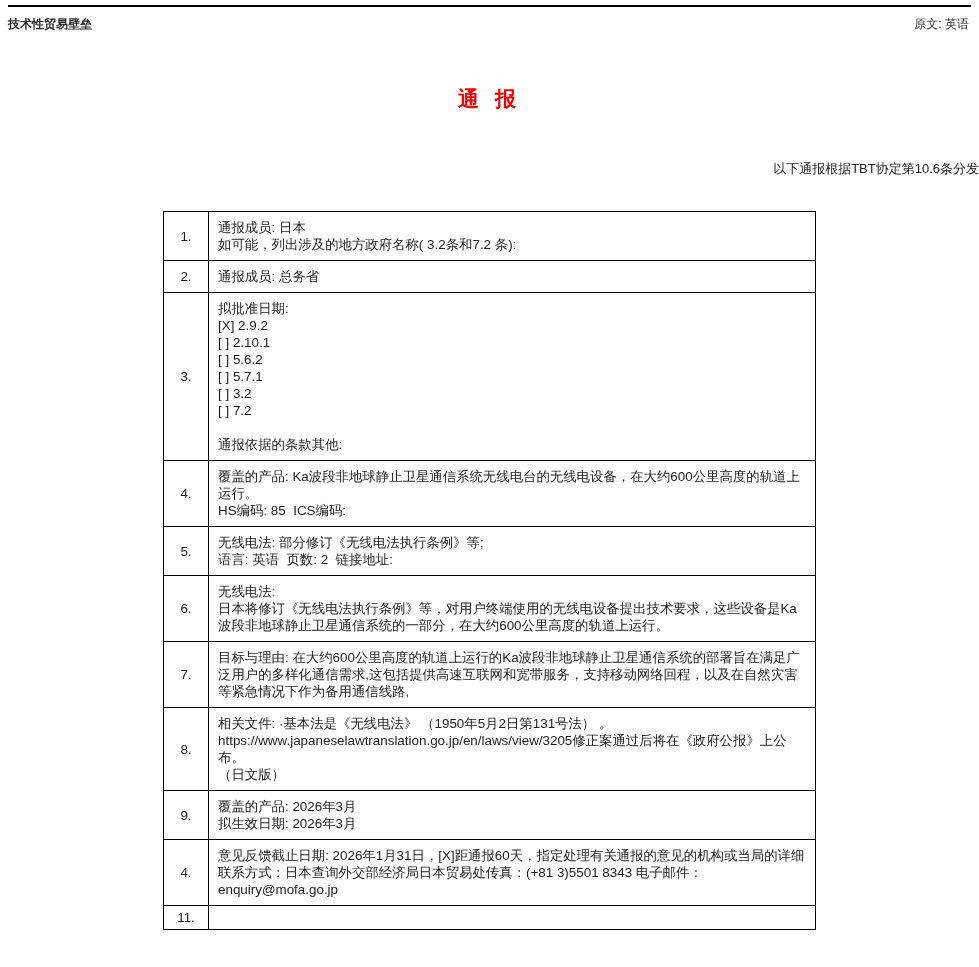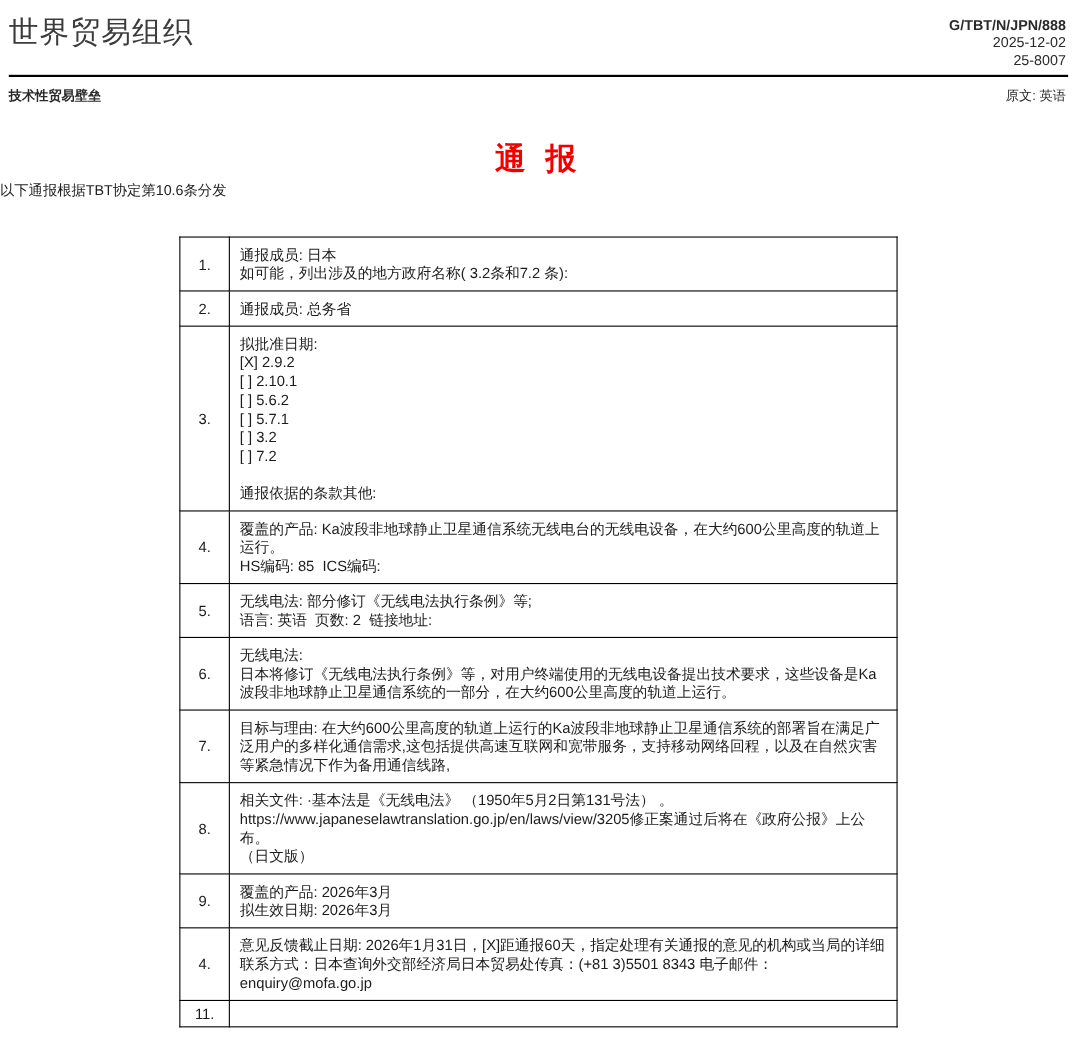--- a/index.html
+++ b/index.html
@@ -42,29 +42,30 @@
     display: flex;
     justify-content: space-between;
     font-size: 12px;
     padding: 9px 10px 0 8px;
     color: #2a2a2a;
   }
   .committee { font-weight: bold; }
 
   
   .title {
-    margin-top: 30px;
+    margin-top: 52px;
     text-align: center;
-    font-size: 28px;
+    font-size: 21px;
     font-weight: bold;
     letter-spacing: 5px;
     color: #f40000;
   }
   .subtitle {
-    text-align: left;
+    margin-top: 47px;
+    text-align: right;
     font-size: 13px;
     color: #222222;
   }
 
   
   table.notif {
     margin: 33px auto 0 auto;
     width: 653px;
     border-collapse: collapse;
     table-layout: fixed;
@@ -89,28 +90,20 @@
     min-height: 17px;
     word-wrap: break-word;
   }
   .b { font-weight: normal; }
 </style>
 </head>
 <body>
 
 <div class="page">
 
-  <div class="hdr-top">
-    <div class="org">世界贸易组织</div>
-    <div class="hdr-right">
-      <div class="doc-symbol">G/TBT/N/JPN/888</div>
-      <div class="doc-date">2025-12-02</div>
-      <div class="doc-number">25-8007</div>
-    </div>
-  </div>
 
   <hr class="rule">
 
   <div class="hdr-sub">
     <div class="committee">技术性贸易壁垒</div>
     <div class="original">原文: 英语</div>
   </div>
 
   <div class="title" style="color: rgb(244, 0, 0);">通 报</div>
 

